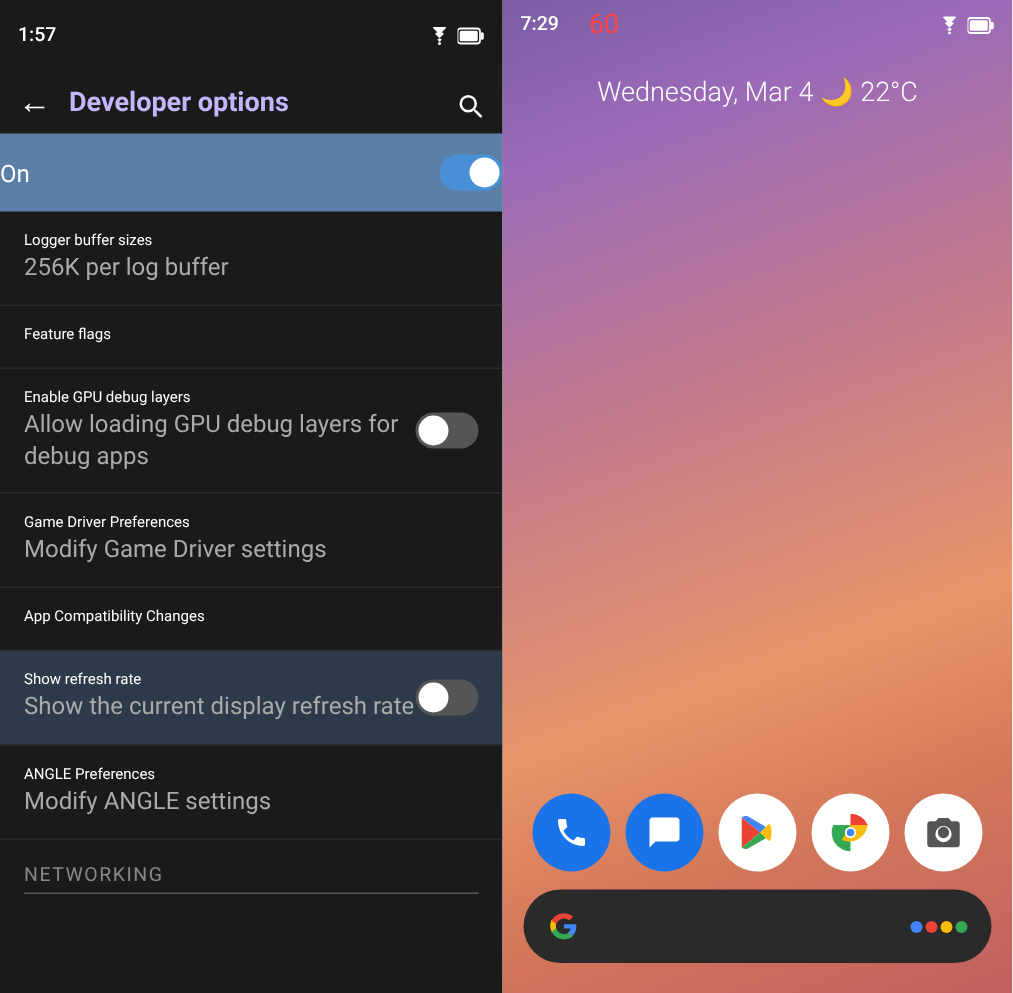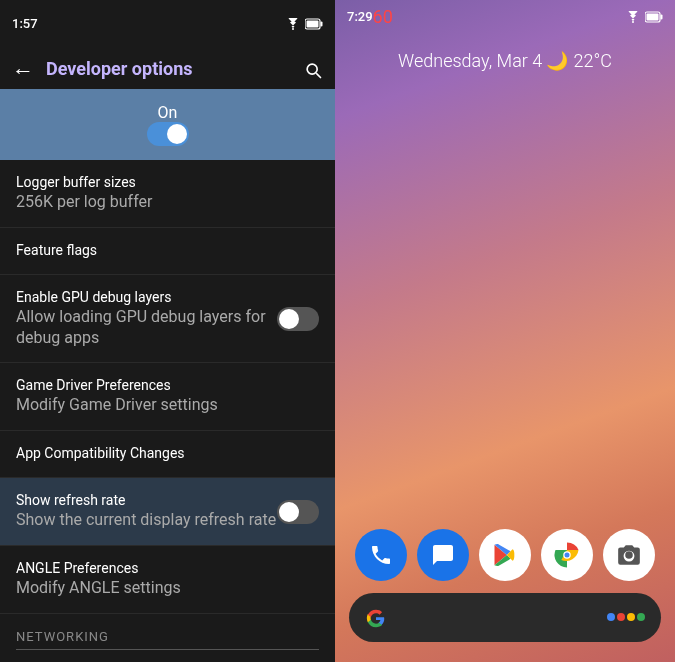--- a/index.html
+++ b/index.html
@@ -59,25 +59,24 @@
       color: #c4b5fd;
     }
     .header-search {
       color: #fff;
       font-size: 20px;
       cursor: pointer;
     }
 
     .on-row {
       background: #5b7fa6;
-      padding: 14px 31px;
+      padding: 14px 0;
       display: flex;
       align-items: center;
       justify-content: space-between;
-      flex-direction: column;
     }
     .on-label {
       font-size: 16px;
       color: #fff;
     }
 
     
     .toggle {
       width: 42px;
       height: 24px;
@@ -120,21 +119,21 @@
       justify-content: space-between;
       cursor: pointer;
     }
     .setting-item.highlighted {
       background: #2c3a4a;
     }
     .setting-text {
       flex: 1;
     }
     .setting-title {
-      font-size: 14px;
+      font-size: 10px;
       color: #fff;
       margin-bottom: 2px;
     }
     .setting-subtitle {
       font-size: 16px;
       color: #aaa;
       line-height: 1.3;
     }
 
     .section-header {
@@ -362,21 +361,21 @@
     </div>
 
   </div>
 </div>
 
 <div class="right-panel">
 
   <div class="wallpaper"></div>
 
   <div class="status-bar-right">
-    <div style="display:flex; align-items:center; gap:0;">
+    <div style="display:flex; align-items:center; gap:20px;">
       <span class="status-time-right">7:29</span>
       <span class="refresh-rate">60</span>
     </div>
     <div class="status-icons-right">
       <svg width="16" height="12" viewBox="0 0 16 12">
         <path d="M8 10l1.5-1.5a2.1 2.1 0 00-3 0L8 10z" fill="white"></path>
         <path d="M8 7.5L11 4.5a4.2 4.2 0 00-6 0L8 7.5z" fill="white"></path>
         <path d="M8 5L12.5 0.5A7.1 7.1 0 003.5 0.5L8 5z" fill="white"></path>
         <circle cx="8" cy="11" r="1" fill="white"></circle>
       </svg>

